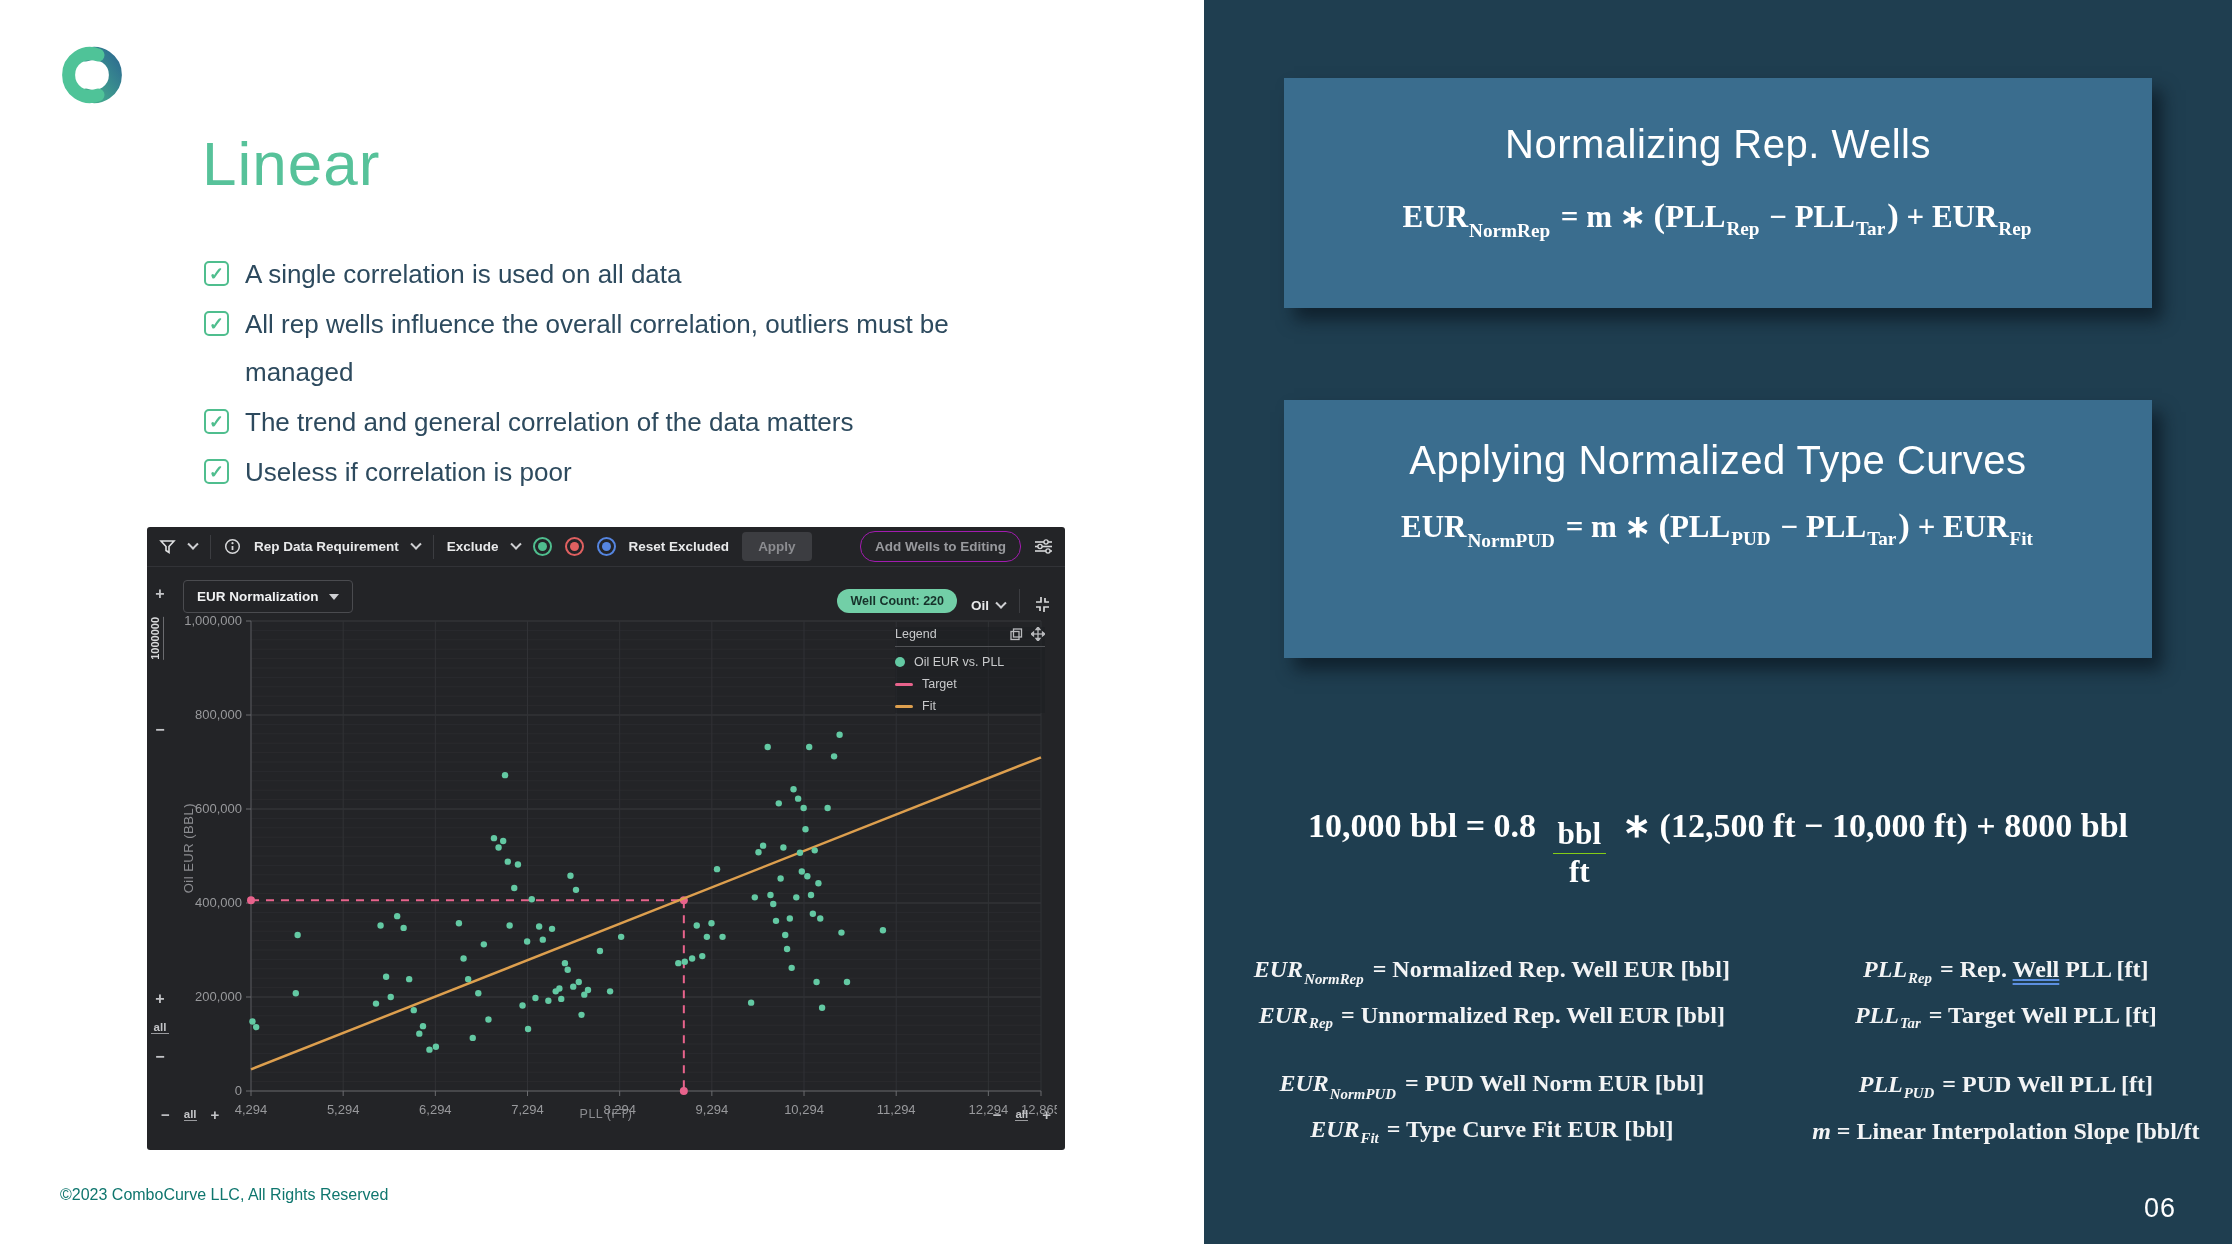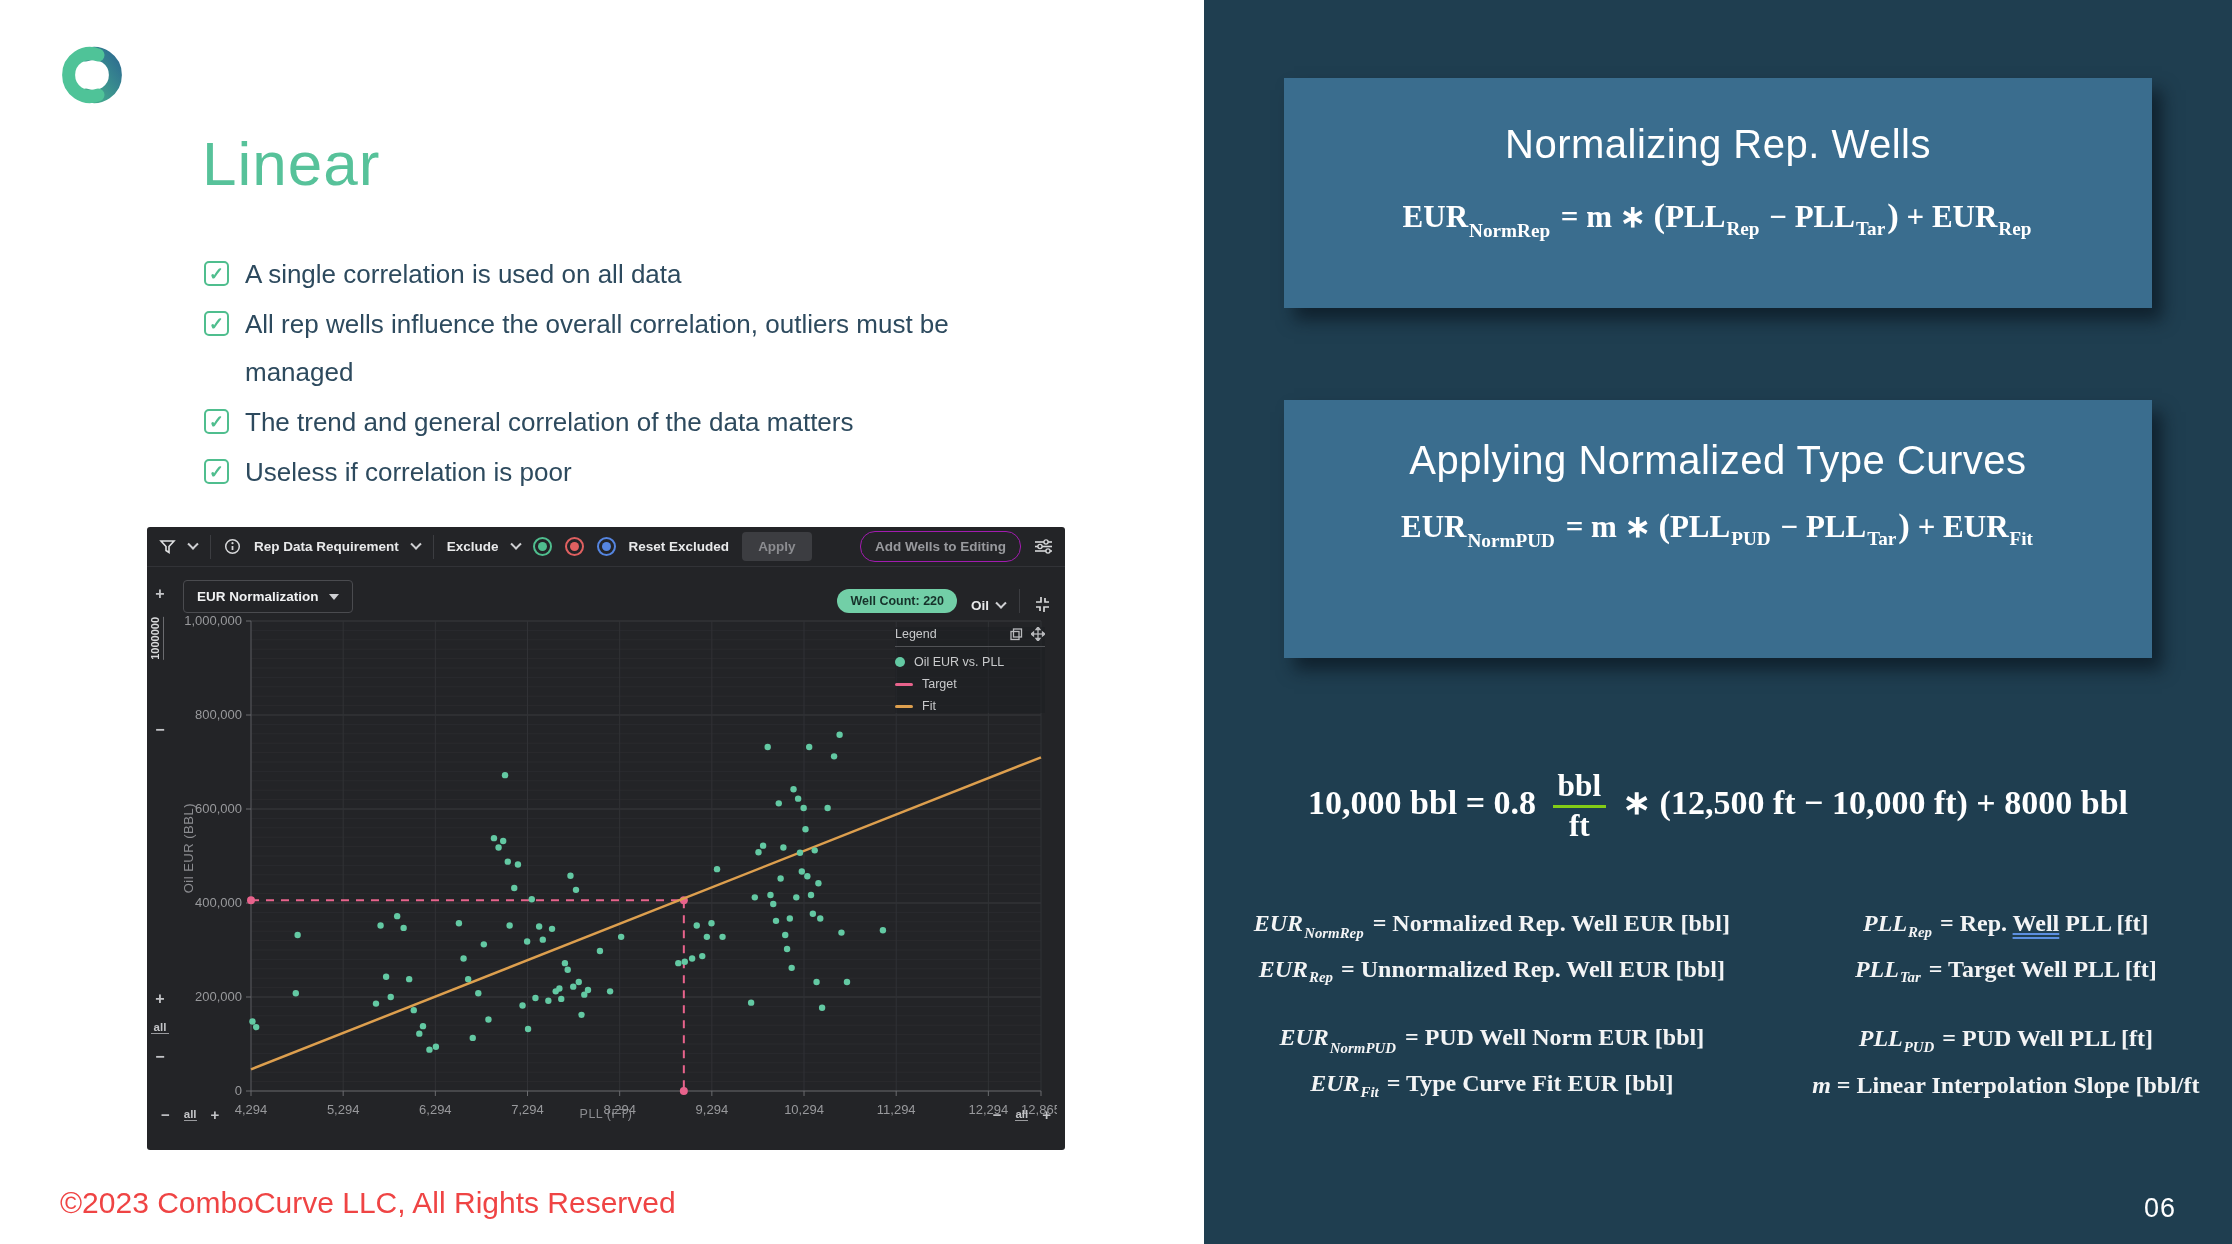--- a/index.html
+++ b/index.html
@@ -10,21 +10,21 @@
   
   .logo{ position:absolute; left:46px; top:42px; }
   .slide-title{ position:absolute; left:202px; top:128px; font-size:62px; font-weight:500;
                 letter-spacing:1px; color:#57c29a; }
   .bullets{ position:absolute; left:204px; top:250px; width:848px; }
   .bullet{ display:flex; gap:16px; font-size:26px; color:#2d4a5e; line-height:48px; }
   .bullet + .bullet{ margin-top:2px; }
   .checkbox{ flex:0 0 auto; width:25px; height:25px; margin-top:11px; border:2.5px solid #4fbe8e;
              border-radius:5px; color:#4fbe8e; font-size:18px; font-weight:700;
              display:flex; align-items:center; justify-content:center; }
-  .footer{ position:absolute; left:60px; top:1186px; font-size:30px; color:#ef4444; }
+  .footer{ position:absolute; left:60px; top:1186px; font-size:16px; color:#0f766e; }
 
   
   .chartcard{ position:absolute; left:147px; top:527px; width:918px; height:623px;
               background:#232427; border-radius:3px; color:#e8e9ea; font-size:13.5px; }
   .tb1{ height:40px; display:flex; align-items:center; gap:13px; padding:0 12px;
         border-bottom:1px solid #323337; font-weight:700; }
   .tbdiv{ width:1px; height:24px; background:#3c3d41; }
   .chev{ width:8px; height:8px; border-right:2px solid #cfd0d3; border-bottom:2px solid #cfd0d3;
          transform:rotate(45deg) translate(-2px,-2px); display:inline-block; }
   .icospan{ display:inline-flex; align-items:center; }
@@ -78,21 +78,21 @@
   .math{ font-family:"Liberation Serif", serif; font-weight:700; color:#fff; }
   .boxformula{ margin-top:26px; font-size:31px; }
   .box2 .boxformula{ margin-top:20px; }
   .stack{ display:inline-flex; flex-direction:row; align-items:flex-start; line-height:1.02;
           font-size:0.62em; vertical-align:-0.5em; margin:0 3px 0 1px; }
   .fsub{ font-size:0.62em; vertical-align:-0.4em; margin:0 2px 0 1px; }
   .bigp{ font-size:1.12em; }
   .equation{ margin-top:110px; text-align:center; font-size:34px; }
   .frac{ display:inline-flex; flex-direction:column; align-items:center; vertical-align:middle;
          margin:0 8px; line-height:1.15; font-size:0.92em; }
-  .frac .ftop{ padding:0 5px 1px; border-bottom:3px solid #84cc16; }
+  .frac .ftop{ padding:0 5px 1px; border-bottom:1px solid #84cc16;margin-top:48px; }
   .defs{ margin-top:66px; }
   .defrow{ display:grid; grid-template-columns:56% 44%; align-items:center; color:#f3f4f5;
            font-size:24px; margin-bottom:14px; }
   .defrow > div{ text-align:center; }
   .grp2{ margin-top:38px; }
   .dvar{ font-style:italic; }
   .dmark{ text-decoration:underline; text-decoration-style:double; text-decoration-color:#5c8fe0; }
   .pagenum{ position:absolute; right:56px; bottom:20px; color:#fff; font-size:27px; letter-spacing:1px; }
 </style>
 </head>

